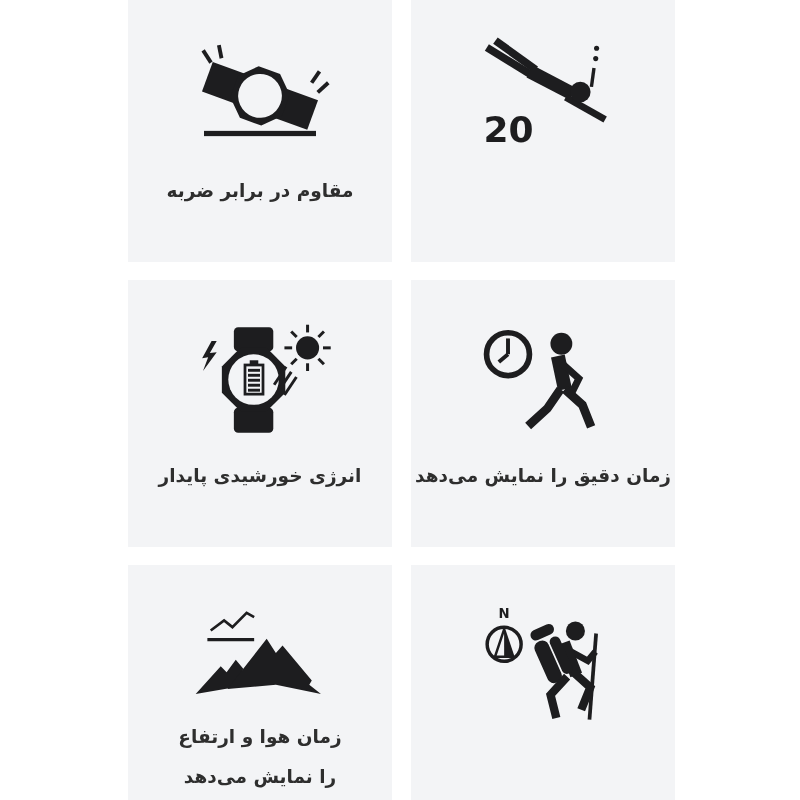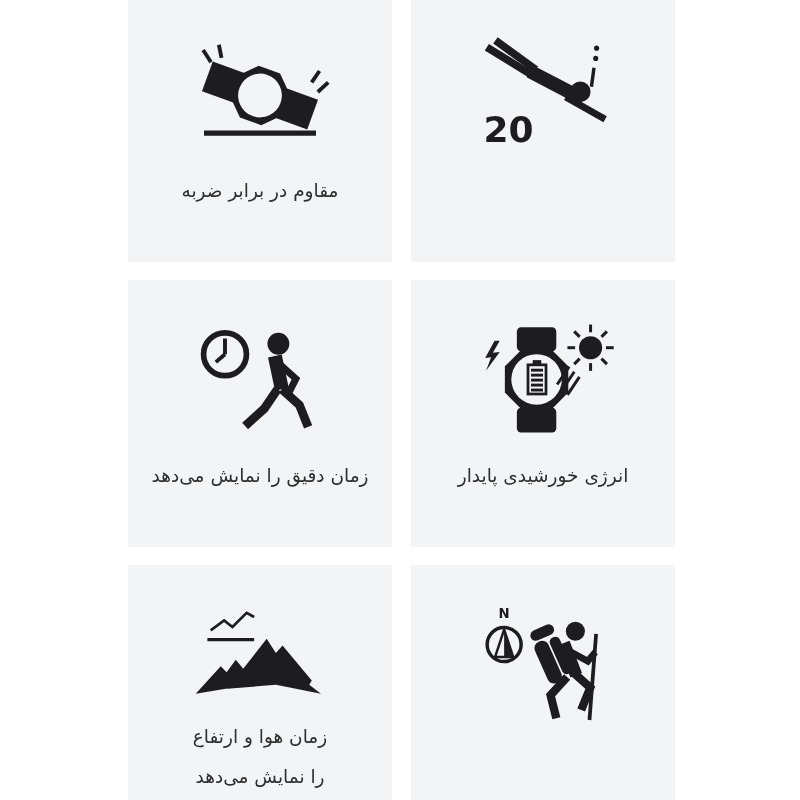--- a/index.html
+++ b/index.html
@@ -22,31 +22,31 @@
     grid-template-columns:264px 264px;
     grid-auto-rows:267px;
     column-gap:19px;row-gap:18px;
   }
   .card{
     background:var(--card_bg);
     display:flex;flex-direction:column;align-items:center;
   }
   .icon-wrap{
     margin-top:30px;height:140px;
-    display:flex;align-items:center;justify-content:center;
+    display:flex;justify-content:center;
   }
   .card--two-line .icon-wrap{height:116px;}
   .caption{
     margin-top:6px;
     direction:rtl;
     text-align:center;
     white-space:pre;
     color:var(--text);
     font-size:18.5px;
-    font-weight:normal;
+    font-weight:bold;
     line-height:40px;
     width:max-content;
   }
   svg{display:block;}
   svg .fl{fill:var(--icon);}
   svg .st{stroke:var(--icon);fill:none;}
   svg .face{fill:var(--card_bg);}
   svg text{font-family:"DejaVu Sans", sans-serif;fill:var(--icon);}
 </style>
 </head>
@@ -88,38 +88,20 @@
           <path class="st" stroke-width="4" d="M144,58 L147,36"></path>
           <circle class="fl" cx="149" cy="25" r="3"></circle>
           <circle class="fl" cx="150" cy="13" r="3"></circle>
           <text x="18" y="122" font-size="42" font-weight="bold">20</text>
         </svg>
       </div>
     </section>
 
     <section class="card">
       <div class="icon-wrap">
-        <svg width="140" viewBox="0 0 160 135">
-          <circle class="st" stroke-width="6.5" cx="40" cy="38" r="24.5"></circle>
-          <g class="st" stroke-width="4.5">
-            <path d="M40,38 L40,20"></path>
-            <path d="M40,38 L29.5,47"></path>
-          </g>
-          <circle class="fl" cx="101" cy="26" r="12.5"></circle>
-          <path class="st" stroke-width="16" d="M97,40 L105,78"></path>
-          <path class="st" stroke-width="8" d="M101,48 L121,66 L113,82"></path>
-          <path class="st" stroke-width="10" d="M105,78 L125,96 L135,121"></path>
-          <path class="st" stroke-width="10" d="M100,78 L85,100 L63,120"></path>
-        </svg>
-      </div>
-      <p class="caption">زمان دقیق را نمایش می‌دهد</p>
-    </section>
-
-    <section class="card">
-      <div class="icon-wrap">
         <svg width="150" viewBox="0 0 175 135">
           <rect class="fl" x="57" y="6" width="46" height="28" rx="5"></rect>
           <rect class="fl" x="57" y="100" width="46" height="29" rx="5"></rect>
           <polygon class="fl" points="117,82.3 95.3,104 64.7,104 43,82.3 43,51.7 64.7,30 95.3,30 117,51.7"></polygon>
           <circle class="face" cx="80" cy="67" r="29.5"></circle>
           <g>
             <rect class="st" stroke-width="3.2" x="70" y="50" width="21" height="34"></rect>
             <rect class="fl" x="75.5" y="44.5" width="10" height="5.5"></rect>
             <rect class="fl" x="73.5" y="54.5" width="14" height="3.4"></rect>
             <rect class="fl" x="73.5" y="60.3" width="14" height="3.4"></rect>
@@ -142,20 +124,38 @@
             </g>
           </g>
           <g class="st" stroke-width="3.4">
             <path d="M118,52 L104,73"></path>
             <path d="M124,58 L110,79"></path>
             <path d="M130,64 L116,85"></path>
           </g>
         </svg>
       </div>
       <p class="caption">انرژی خورشیدی پایدار</p>
+    </section>
+
+    <section class="card">
+      <div class="icon-wrap">
+        <svg width="140" viewBox="0 0 160 135">
+          <circle class="st" stroke-width="6.5" cx="40" cy="38" r="24.5"></circle>
+          <g class="st" stroke-width="4.5">
+            <path d="M40,38 L40,20"></path>
+            <path d="M40,38 L29.5,47"></path>
+          </g>
+          <circle class="fl" cx="101" cy="26" r="12.5"></circle>
+          <path class="st" stroke-width="16" d="M97,40 L105,78"></path>
+          <path class="st" stroke-width="8" d="M101,48 L121,66 L113,82"></path>
+          <path class="st" stroke-width="10" d="M105,78 L125,96 L135,121"></path>
+          <path class="st" stroke-width="10" d="M100,78 L85,100 L63,120"></path>
+        </svg>
+      </div>
+      <p class="caption">زمان دقیق را نمایش می‌دهد</p>
     </section>
 
     <section class="card card--two-line">
       <div class="icon-wrap">
         <svg width="142" viewBox="0 0 170 122">
           <polyline class="st" stroke-width="3.2" points="26,34 42,22 52,30 69,13 78,18"></polyline>
           <path class="st" stroke-width="3.8" d="M22,45 L78,45"></path>
           <path class="fl" d="M8,110 L38,77 L45,84 L56,69 L65,80 L55,102 Z"></path>
           <path class="fl" d="M46,104 L93,44 L104,61 L112,52 L147,94 L144,99 L158,110 L104,99 Z"></path>
         </svg>

